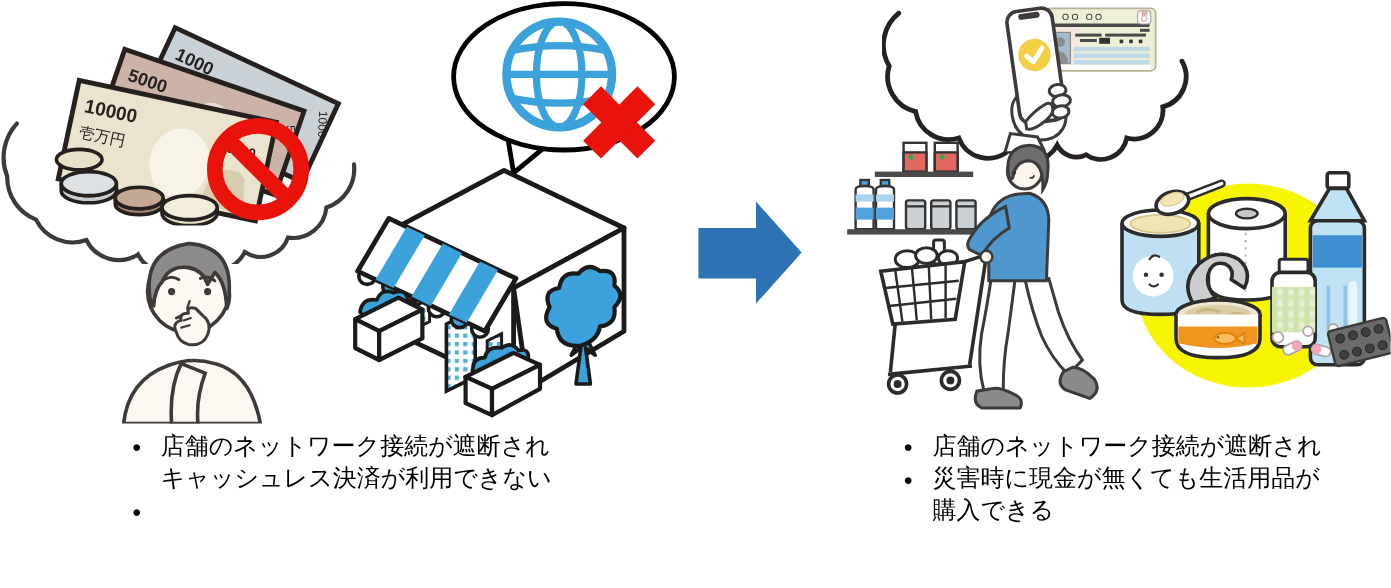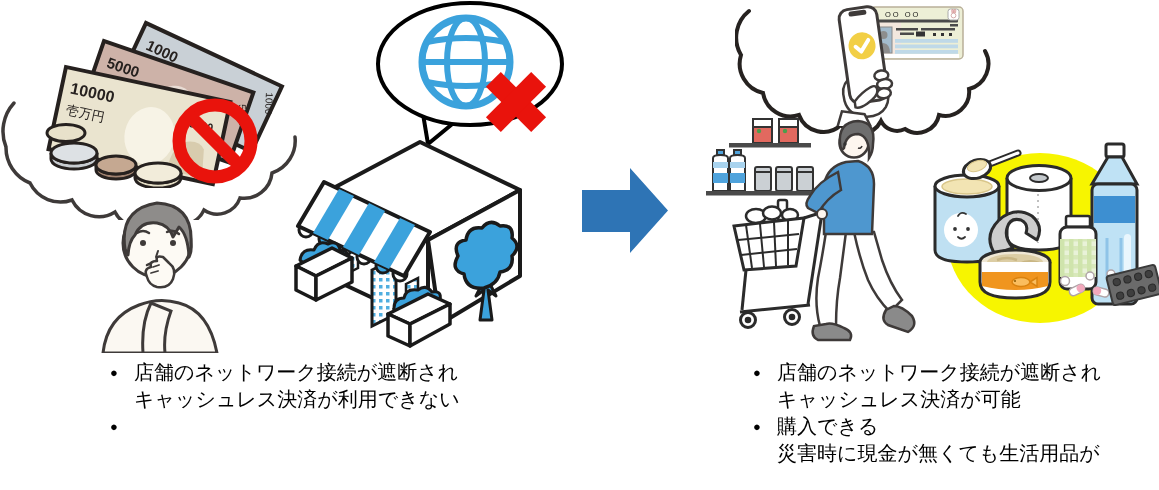--- a/index.html
+++ b/index.html
@@ -361,25 +361,24 @@
     <div class="bullet-row">
       <span class="dot">●</span>
     </div>
   </div>
 
   <div class="bullets" style="left:753px;top:359px;width:400px">
     <div class="bullet-row">
       <span class="dot">●</span>
       <div class="bullet-text">
         <div>店舗のネットワーク接続が遮断され</div>
-        <div>キャッシュレス決済が可能</div>
       </div>
     </div>
     <div class="bullet-row">
       <span class="dot">●</span>
       <div class="bullet-text">
+        <div>災害時に現金が無くても生活用品が</div>
         <div>購入できる</div>
-        <div>災害時に現金が無くても生活用品が</div>
       </div>
     </div>
   </div>
 
 </div>
 
 </body></html>

